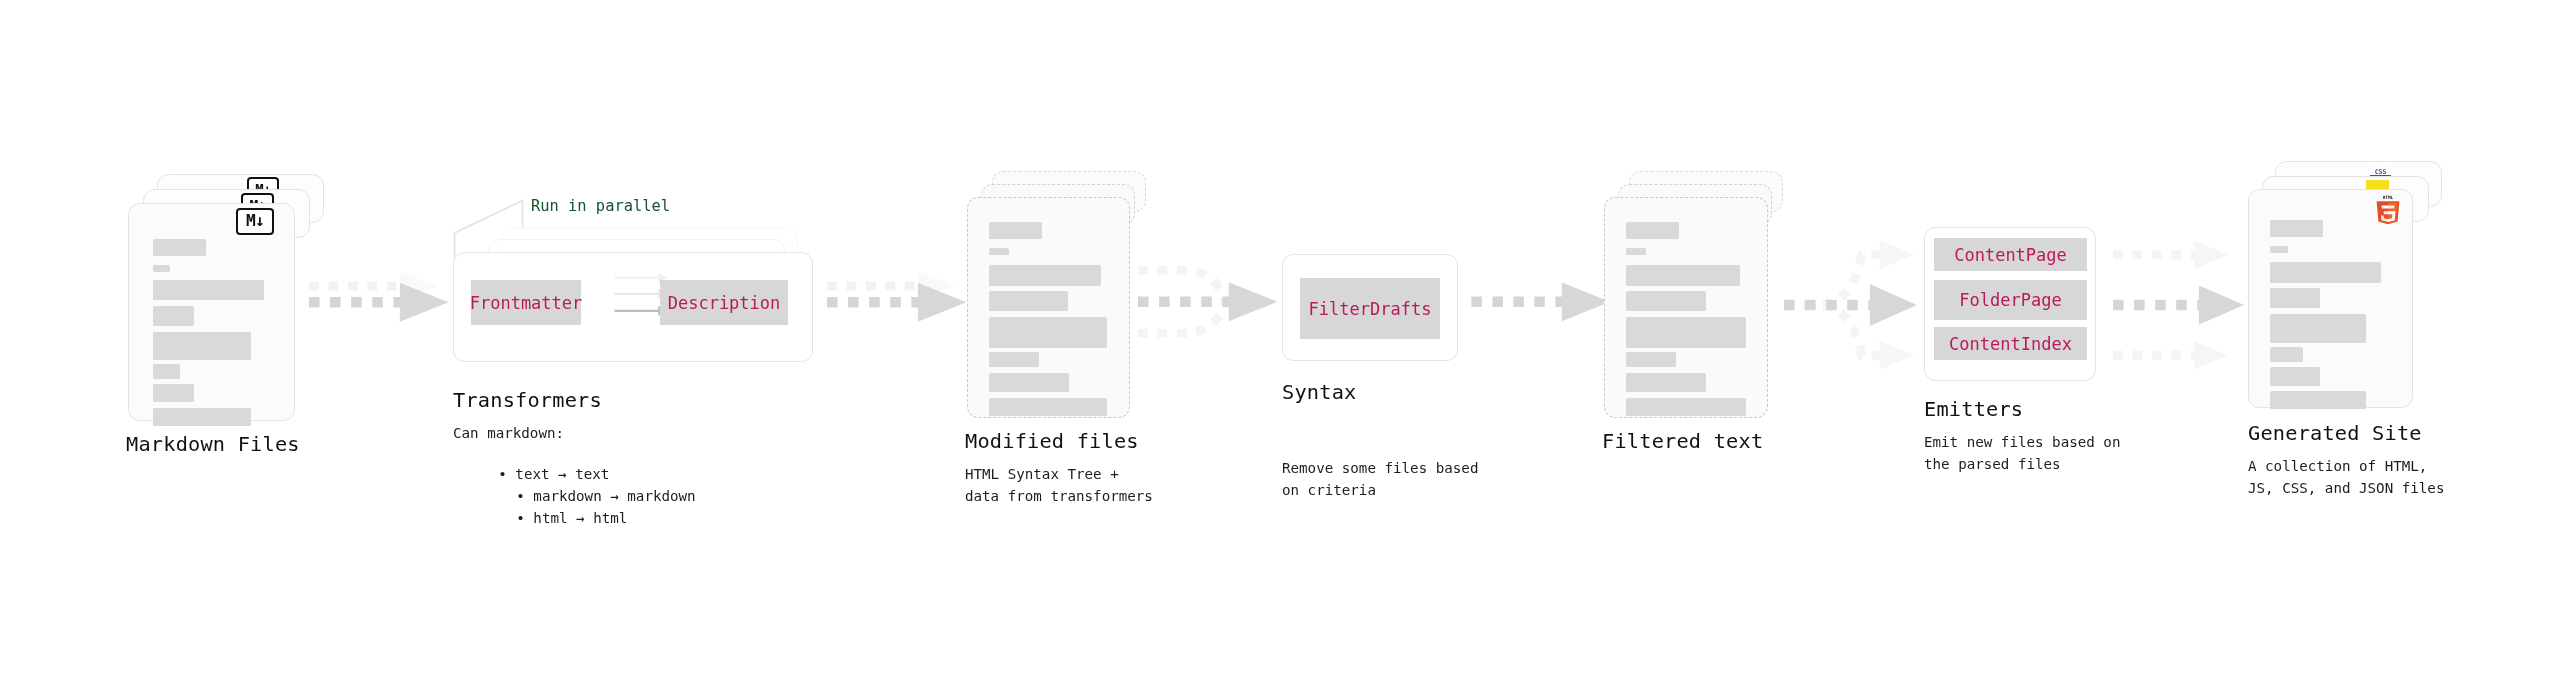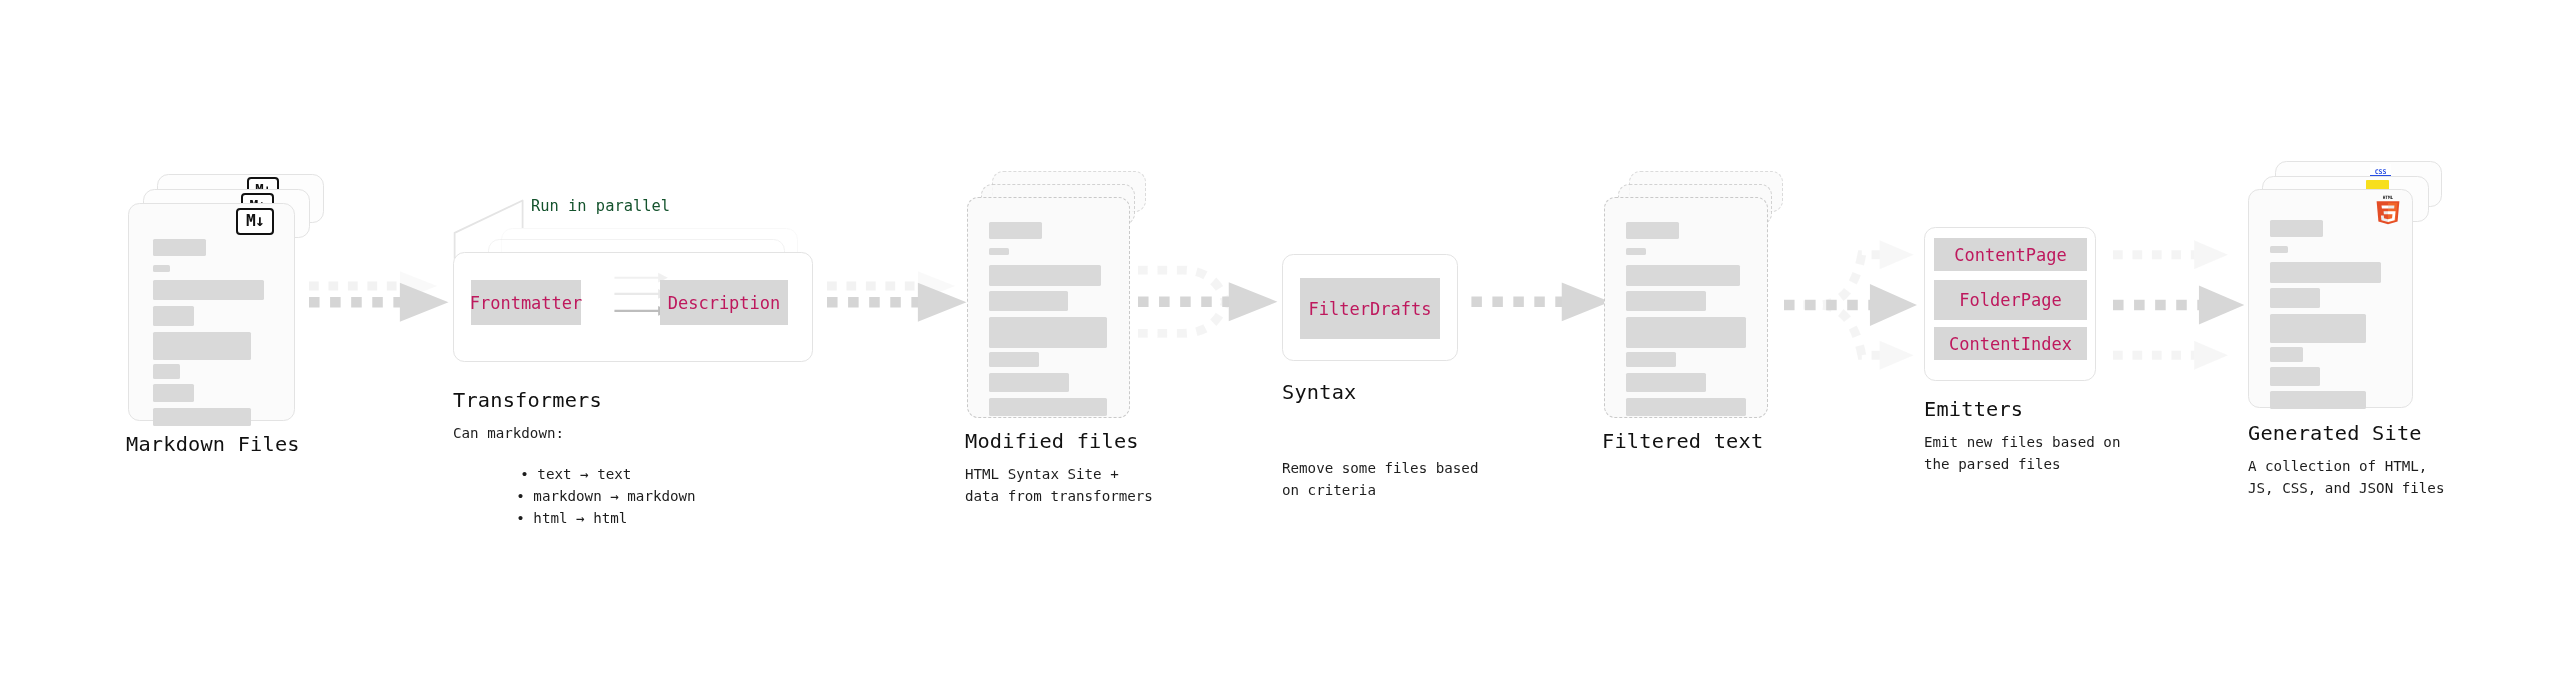--- a/index.html
+++ b/index.html
@@ -183,21 +183,21 @@
         <line x1="0" y1="53" x2="56" y2="53" stroke="#bdbdbd" stroke-width="2.6"></line>
         <polygon points="54,47 68,53 54,59" fill="#bdbdbd"></polygon>
       </g>
     </svg>
 
     <div class="pill" style="left:471px;top:280px;width:110px;height:45px;">Frontmatter</div>
     <div class="pill" style="left:660px;top:280px;width:128px;height:45px;">Description</div>
 
     <div class="title" style="left:453px;top:388px;">Transformers</div>
     <div class="desc" style="left:453px;top:422px;">Can markdown:</div>
-    <div class="desc" style="left:469px;top:441px;">
+    <div class="desc" style="left:447px;top:441px;">
       •&nbsp;<span>text → text</span>
     </div>
     <div class="desc" style="left:465px;top:463px;">
       •&nbsp;<span>markdown → markdown</span>
     </div>
     <div class="desc" style="left:465px;top:485px;">
       •&nbsp;<span>html → html</span>
     </div>
   </div>
 
@@ -219,21 +219,21 @@
       <div class="skel" style="left:21px;top:24.4px;width:53px;height:16.3px;"></div>
       <div class="skel" style="left:21px;top:50px;width:19.5px;height:6.5px;"></div>
       <div class="skel" style="left:21px;top:67px;width:112px;height:21px;"></div>
       <div class="skel" style="left:21px;top:93px;width:79px;height:20.3px;"></div>
       <div class="skel" style="left:21px;top:119px;width:118px;height:31px;"></div>
       <div class="skel" style="left:21px;top:154px;width:50px;height:14.6px;"></div>
       <div class="skel" style="left:21px;top:175px;width:80px;height:18.7px;"></div>
       <div class="skel" style="left:21px;top:200px;width:118px;height:18px;"></div>
     </div>
     <div class="title" style="left:965px;top:429px;">Modified files</div>
-    <div class="desc" style="left:965px;top:463px;">HTML Syntax Site +
+    <div class="desc" style="left:965px;top:463px;">HTML Syntax Tree +
 data from transformers</div>
   </div>
 
   <svg style="left:1138px;top:252px;width:154px;height:106px;" viewBox="0 0 190 130">
     <g opacity="0.35">
       <path d="M0 22 L55 22 Q95 22 108 60" fill="none" stroke="#e2e2e2" stroke-width="11" stroke-dasharray="12 12"></path>
       <path d="M0 100 L55 100 Q95 100 108 62" fill="none" stroke="#e2e2e2" stroke-width="11" stroke-dasharray="12 12"></path>
     </g>
     <g>
       <line x1="0" y1="61" x2="118" y2="61" stroke="#d5d5d5" stroke-width="13" stroke-dasharray="13 13"></line>

